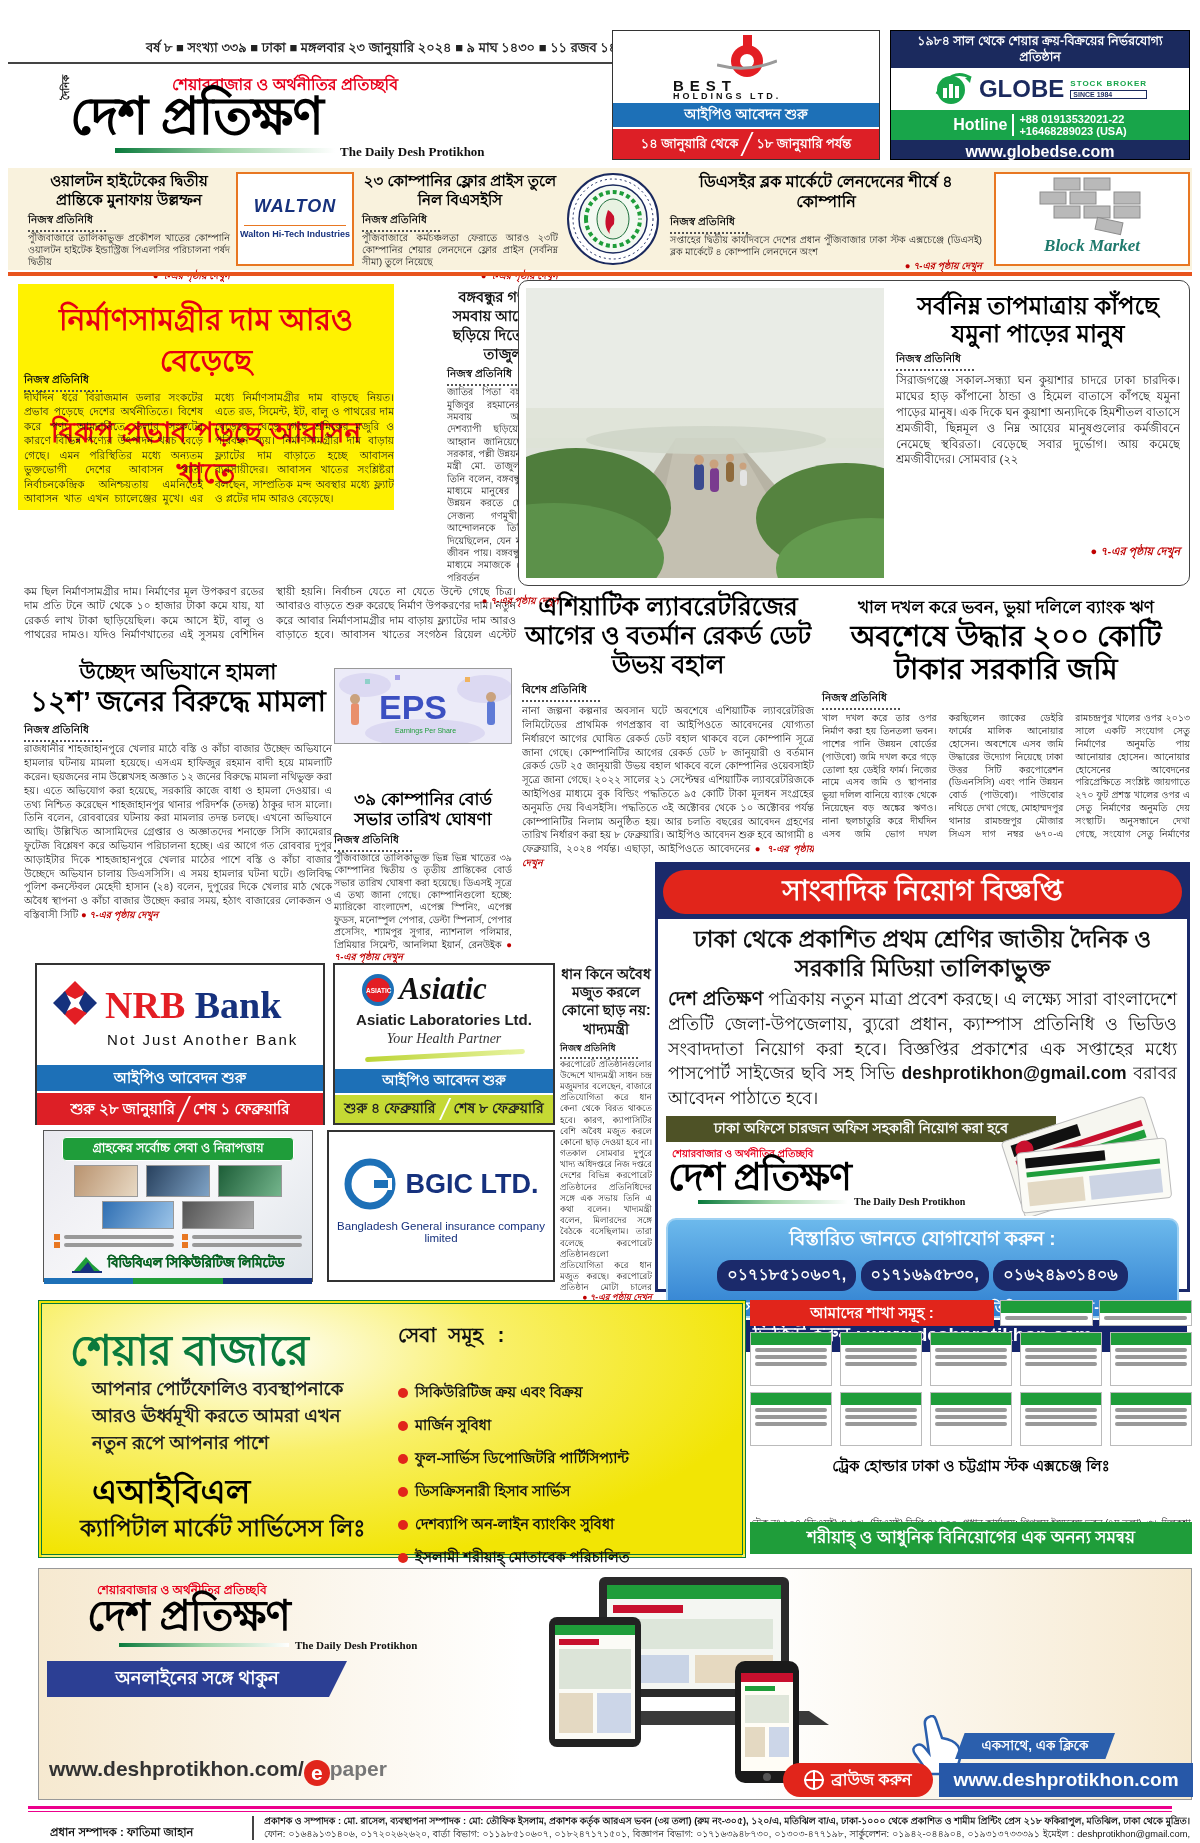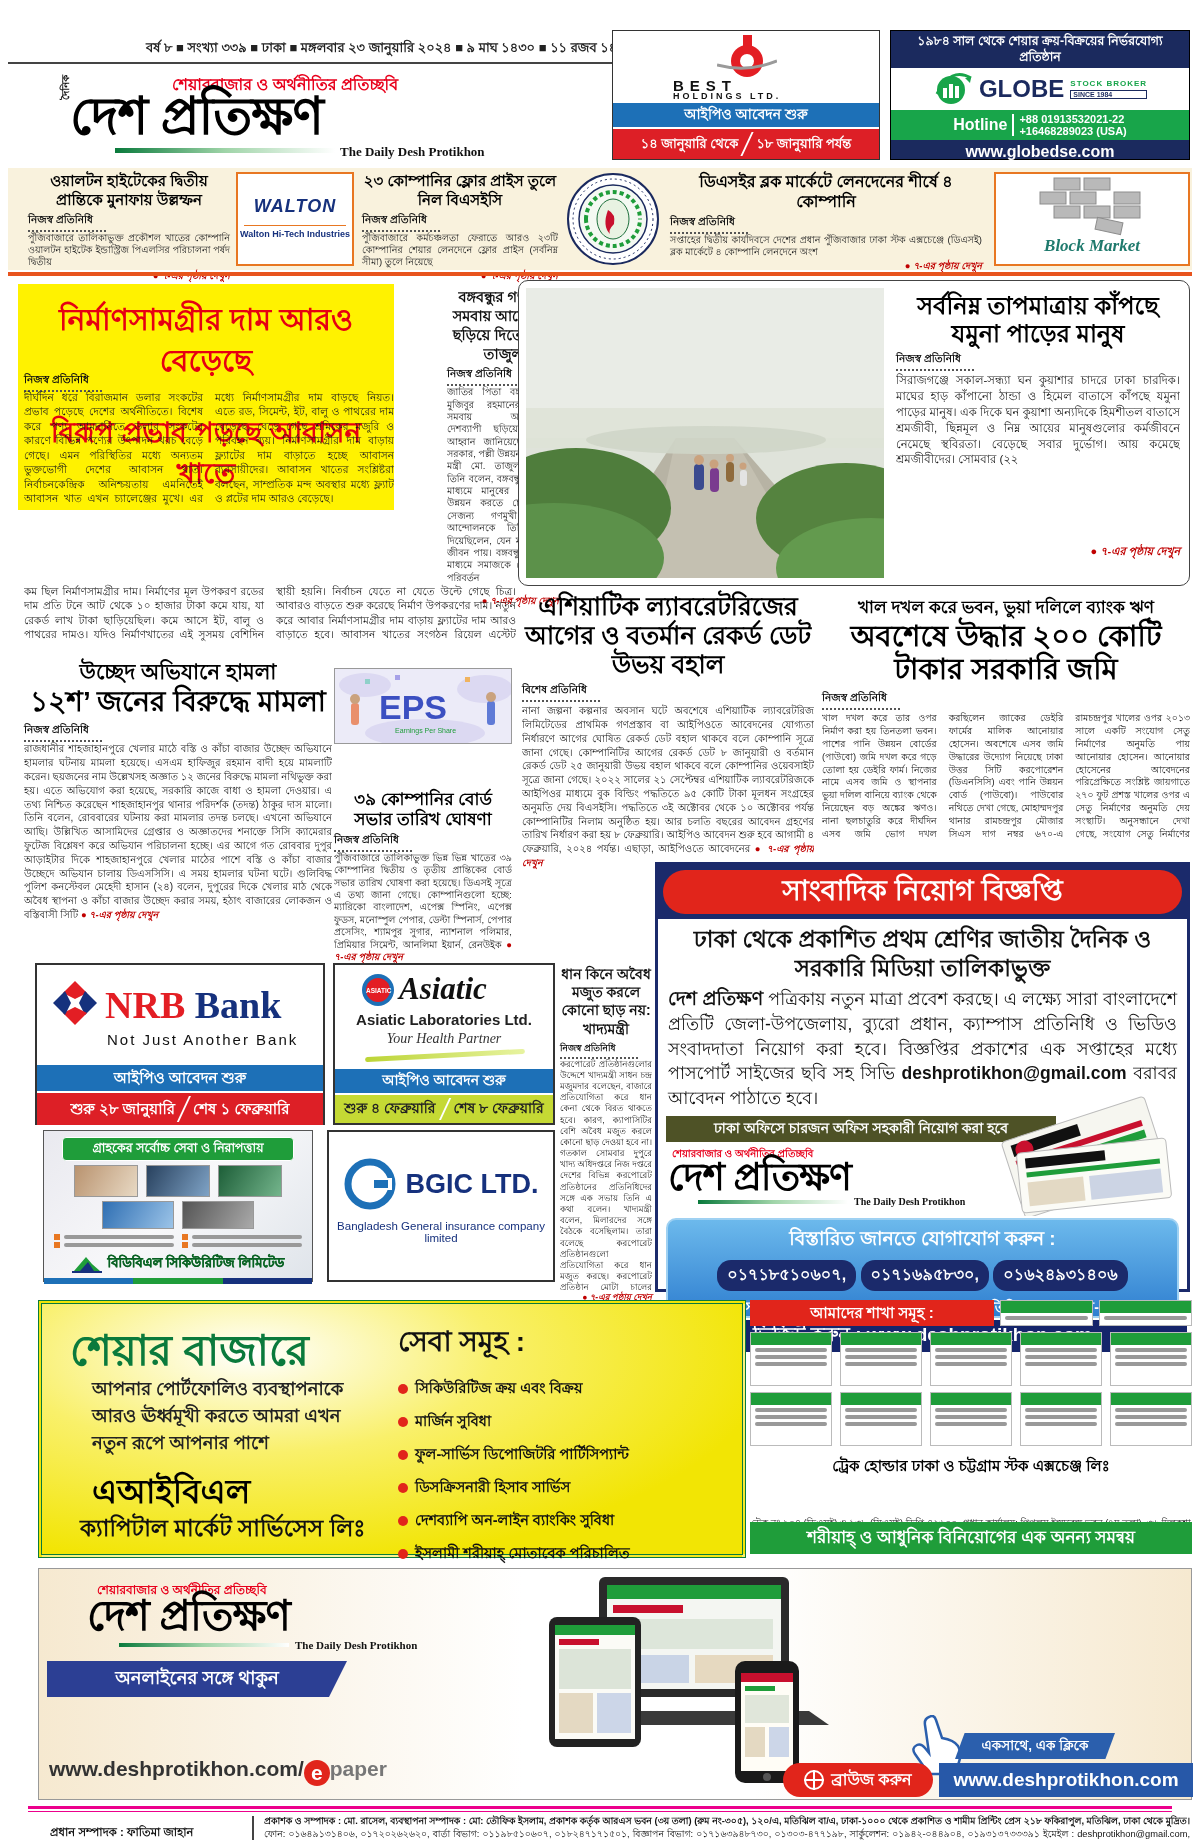--- a/index.html
+++ b/index.html
@@ -453,21 +453,21 @@
     </div>
     <div style="font-size:11.5px;color:#16317d;margin-top:10px;">Bangladesh General insurance company limited</div>
   </div>
 
   <div class="abs yellow-ad" style="left:38px;top:1300px;width:708px;height:258px;">
     <div class="abs aibl-title" style="left:28px;top:14px;">শেয়ার বাজারে</div>
     <div class="abs bold" style="left:50px;top:72px;width:280px;font-size:18px;line-height:1.5;color:#222;">আপনার পোর্টফোলিও ব্যবস্থাপনাকে আরও ঊর্ধ্বমূখী করতে আমরা এখন নতুন রূপে আপনার পাশে</div>
     <div class="abs bold" style="left:38px;top:206px;font-size:23px;color:#111;">ক্যাপিটাল মার্কেট সার্ভিসেস লিঃ</div>
     <div class="abs bold" style="left:50px;top:162px;font-size:33px;color:#000;">এআইবিএল</div>
     <div class="abs" style="left:356px;top:16px;width:340px;">
-      <div class="bold" style="font-size:28px;margin-bottom:10px;">সেবা সমূহ :</div>
+      <div class="bold" style="font-size:20px;margin-bottom:28px;font-family:Liberation Mono, monospace;">সেবা সমূহ :</div>
       <div class="svc" style="margin-bottom:9px;">
           <span class="dot"></span>
           <span>সিকিউরিটিজ ক্রয় এবং বিক্রয়</span>
         </div>
       <div class="svc" style="margin-bottom:9px;">
           <span class="dot"></span>
           <span>মার্জিন সুবিধা</span>
         </div>
       <div class="svc" style="margin-bottom:9px;">
           <span class="dot"></span>

